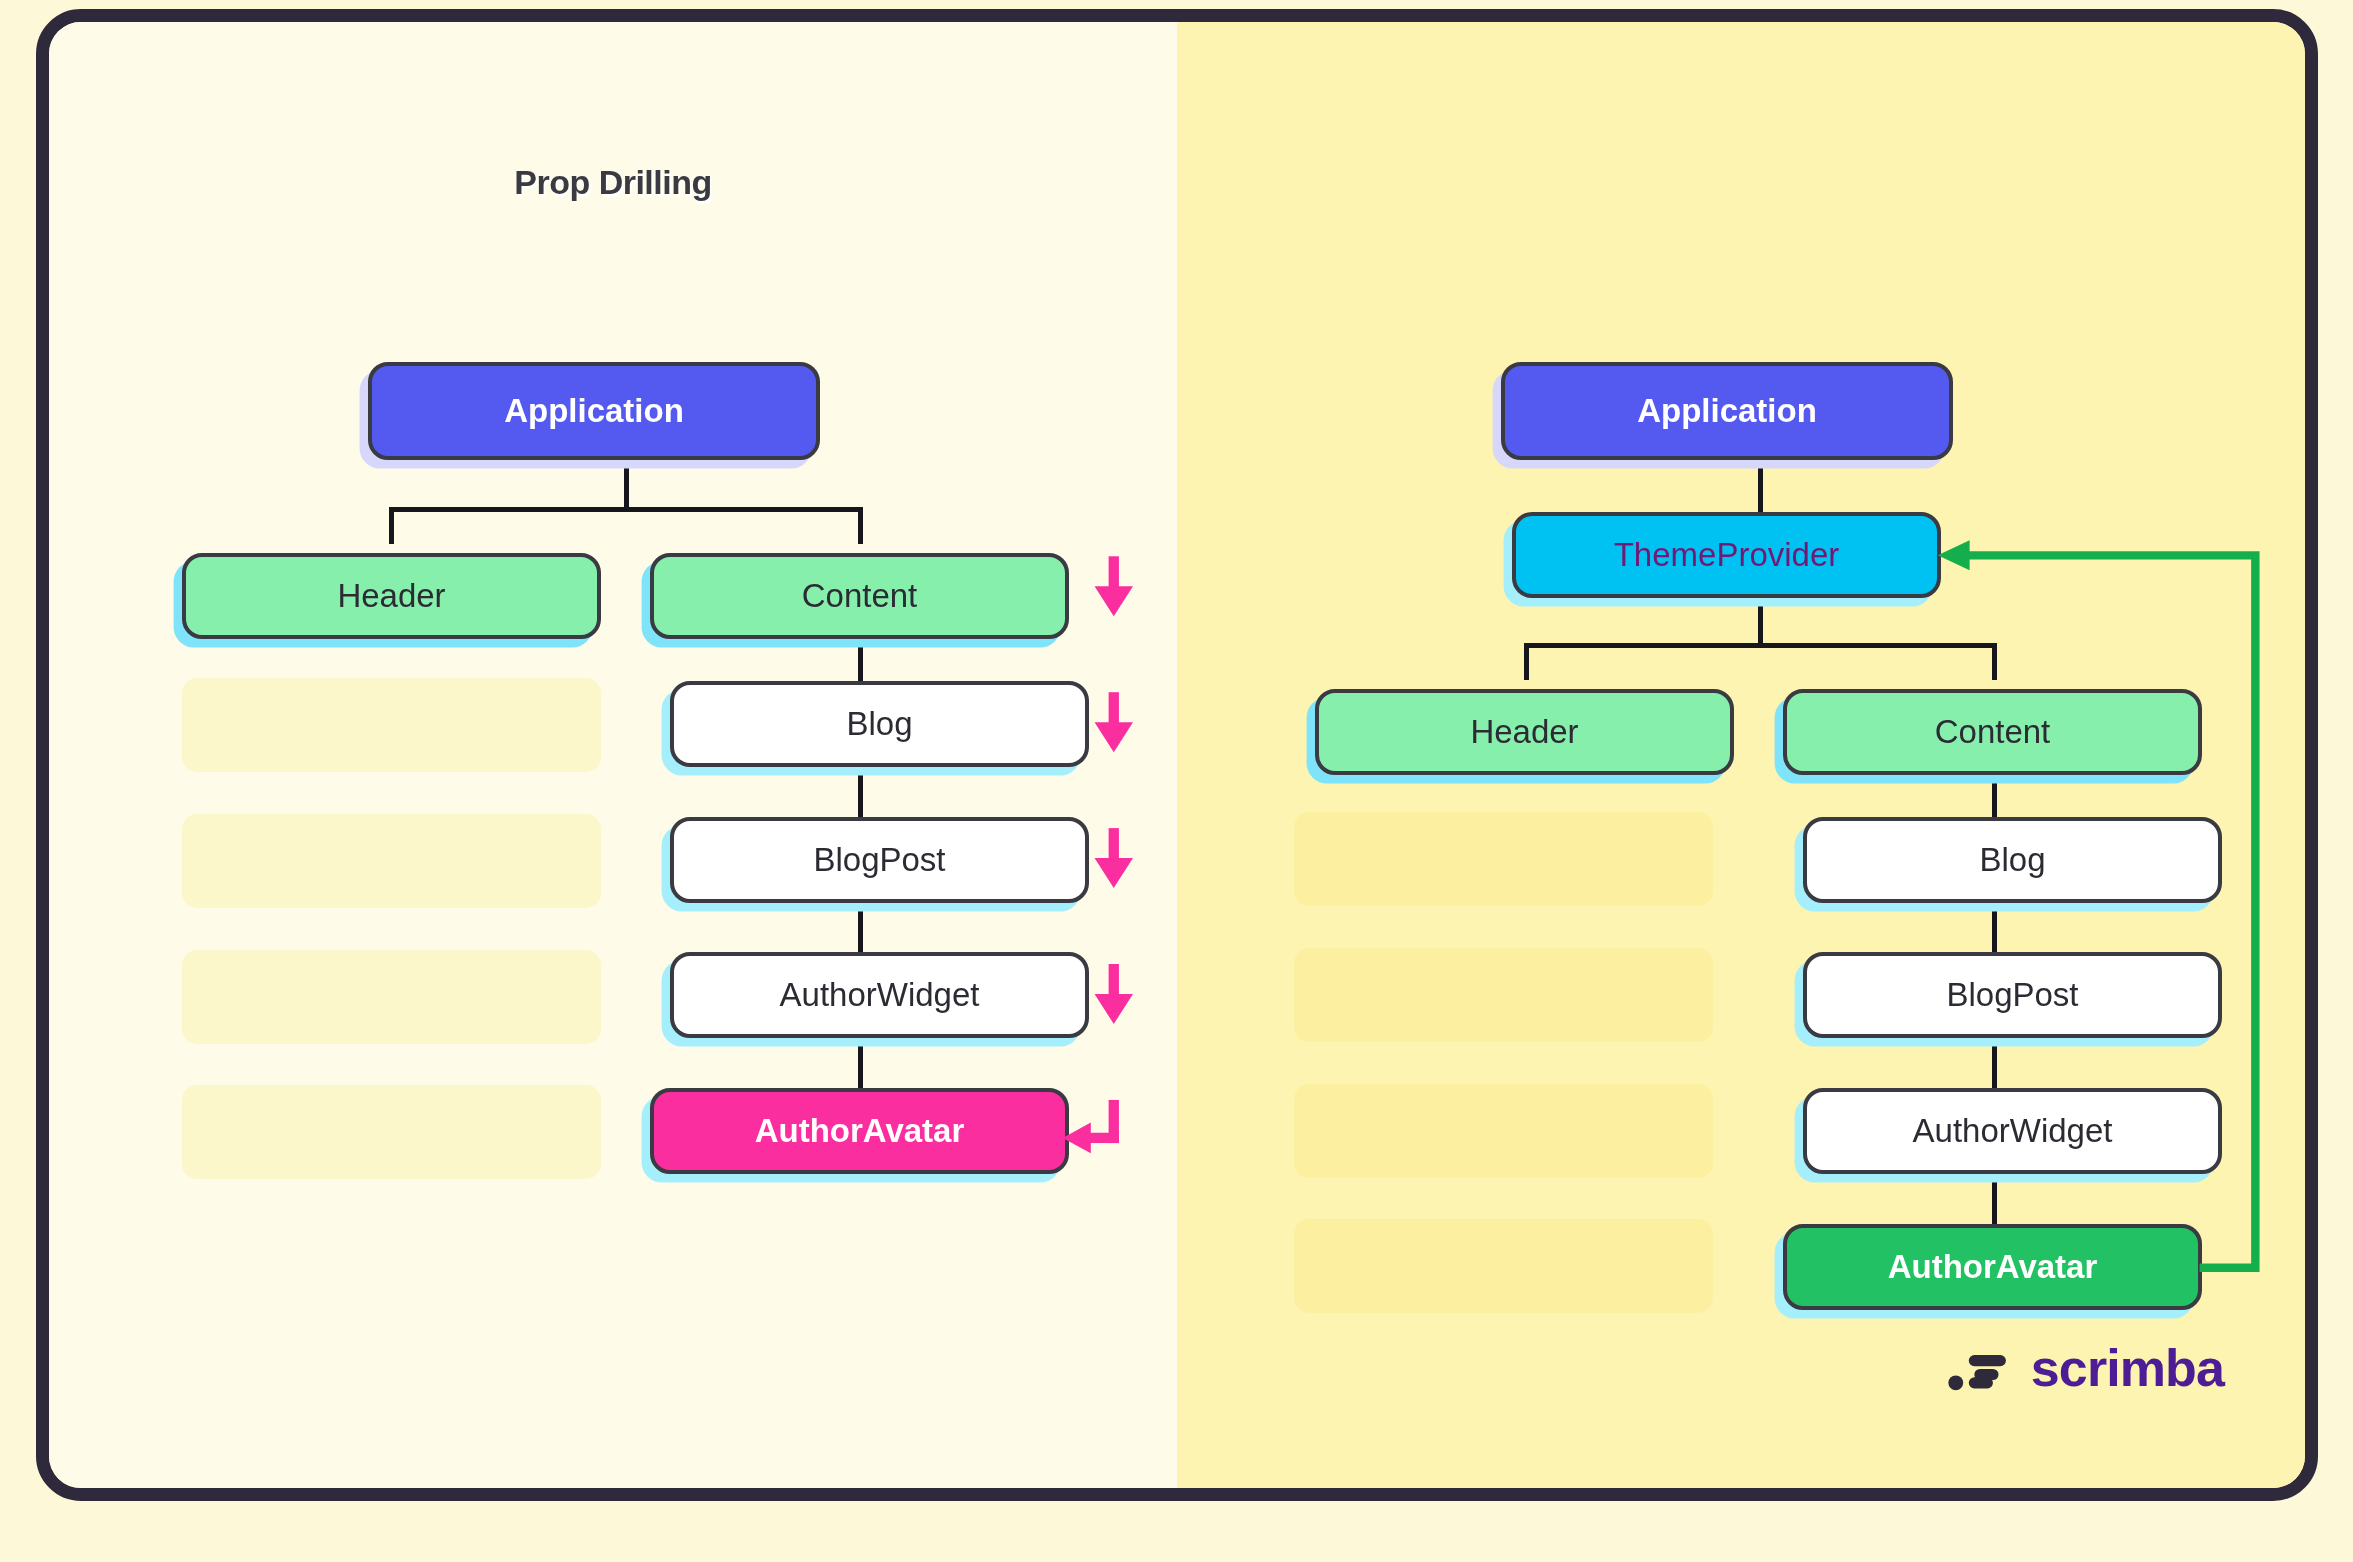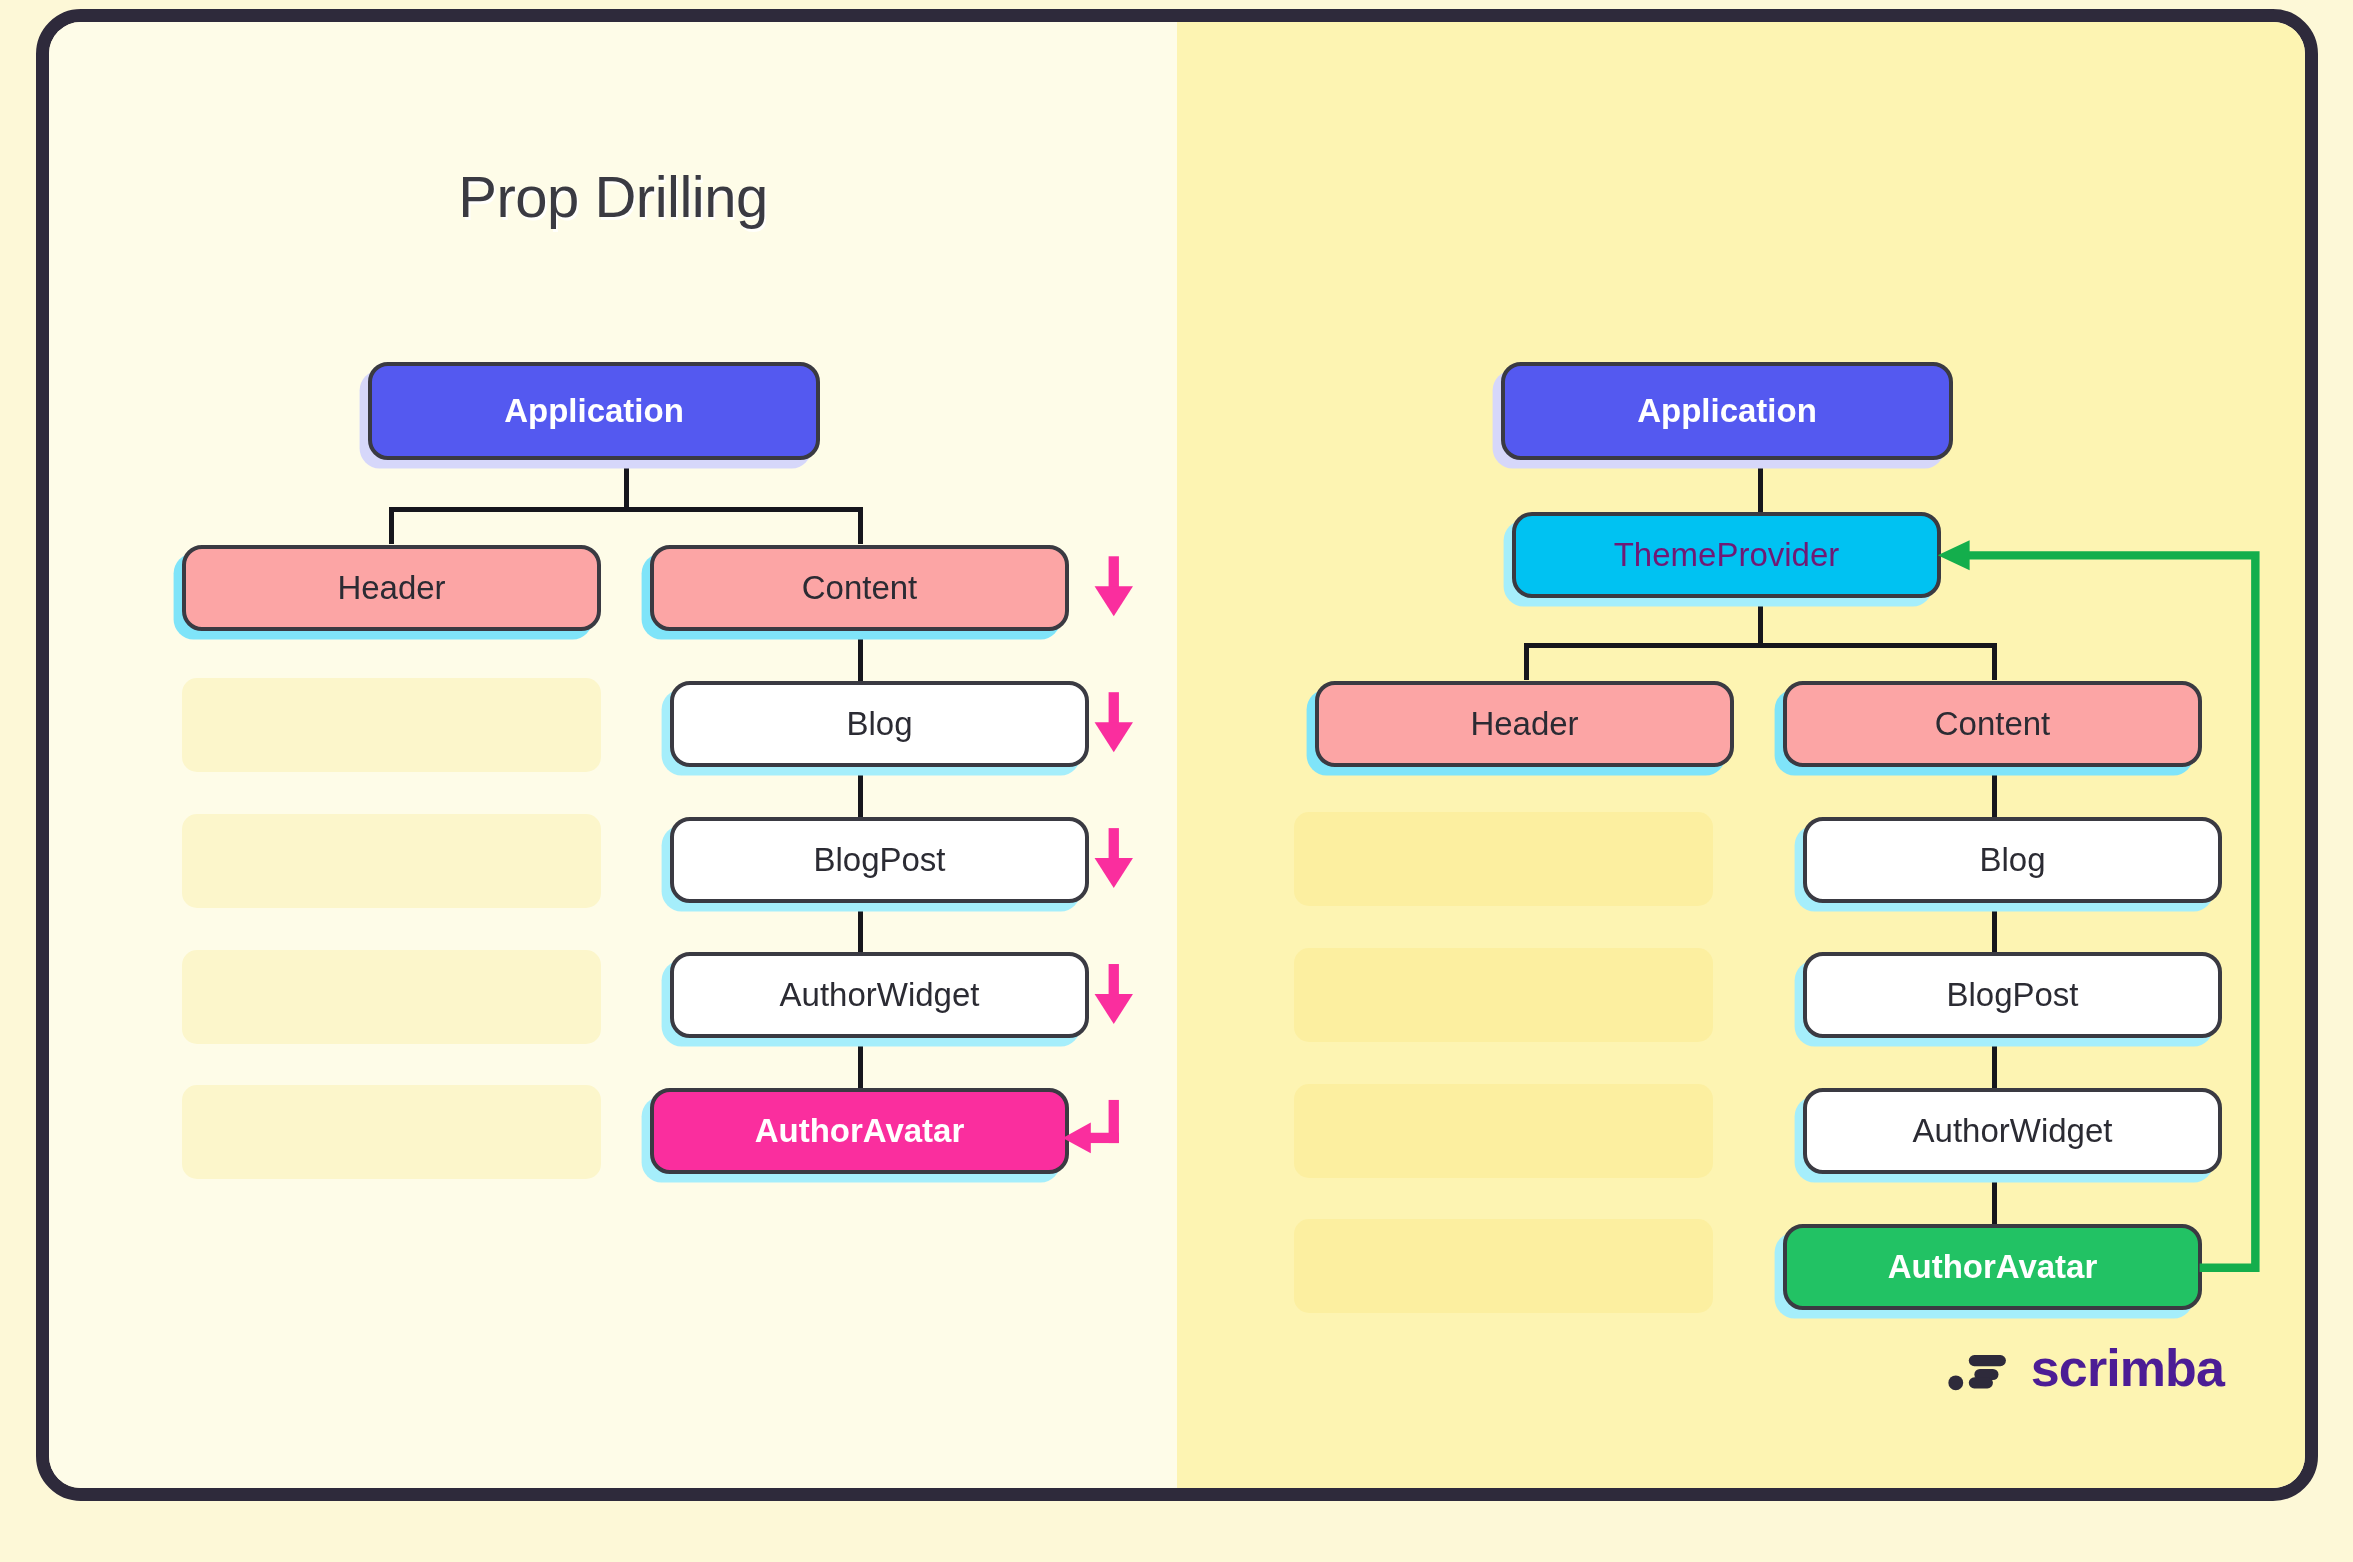--- a/index.html
+++ b/index.html
@@ -19,39 +19,39 @@
     overflow:hidden;
     display:flex;
   }
   .panel{position:relative;height:100%;}
   .panel-left{width:50%;background:#FEFCE8;}
   .panel-right{width:50%;background:#FDF4B2;}
 
   .panel-title{
     position:absolute;top:141px;left:0;right:0;
     text-align:center;
-    font-size:58px;font-weight:normal;
+    font-size:34px;font-weight:bold;
     color:#3A3A42;
     letter-spacing:-0.5px;
     text-shadow:1.9px 2.8px 0 rgba(255,255,255,.85);
   }
 
   
   .node{
     position:absolute;
     box-sizing:border-box;
     border:4.7px solid #3A3A42;
     border-radius:20px;
     display:flex;align-items:center;justify-content:center;
     font-size:33px;
     color:#2B2B33;
     z-index:5;
   }
   .node.white{background:#FFFFFF;box-shadow:-8.4px 8.4px 0 0 #A5EEFB;margin-left:20px;}
-  .node.cyanlight{background:#fca5a5;box-shadow:-8.4px 8.4px 0 0 #7FE4F9;}
+  .node.cyanlight{background:#86efac;box-shadow:-8.4px 8.4px 0 0 #7FE4F9;margin-top:8px;}
   .node.blue{background:#5459F0;color:#fff;font-weight:bold;box-shadow:-8.4px 8.4px 0 0 #D6D7FA;}
   .node.cyanbright{background:#00C2F2;color:#701a75;box-shadow:-8.4px 8.4px 0 0 #A5EEFB;}
   .node.pink{background:#FA2E9E;color:#fff;font-weight:bold;box-shadow:-8.4px 8.4px 0 0 #A5EEFB;}
   .node.green{background:#22C264;color:#fff;font-weight:bold;box-shadow:-8.4px 8.4px 0 0 #A5EEFB;}
 
   .ghost{
     position:absolute;
     background:#FCF6CB;
     border-radius:15px;
     box-sizing:border-box;

